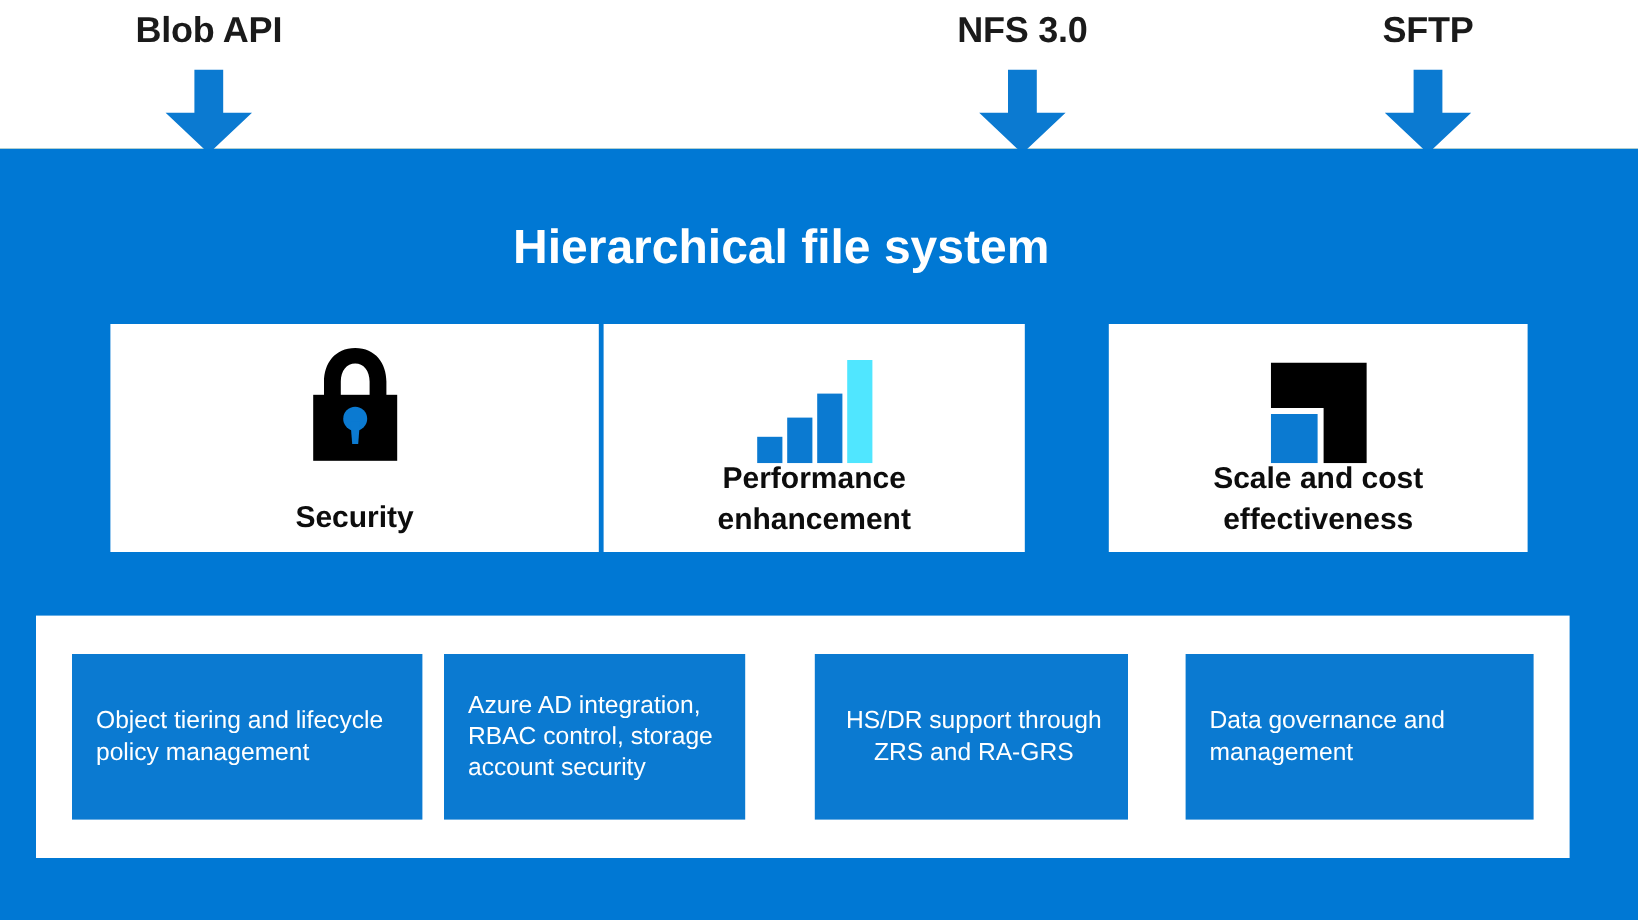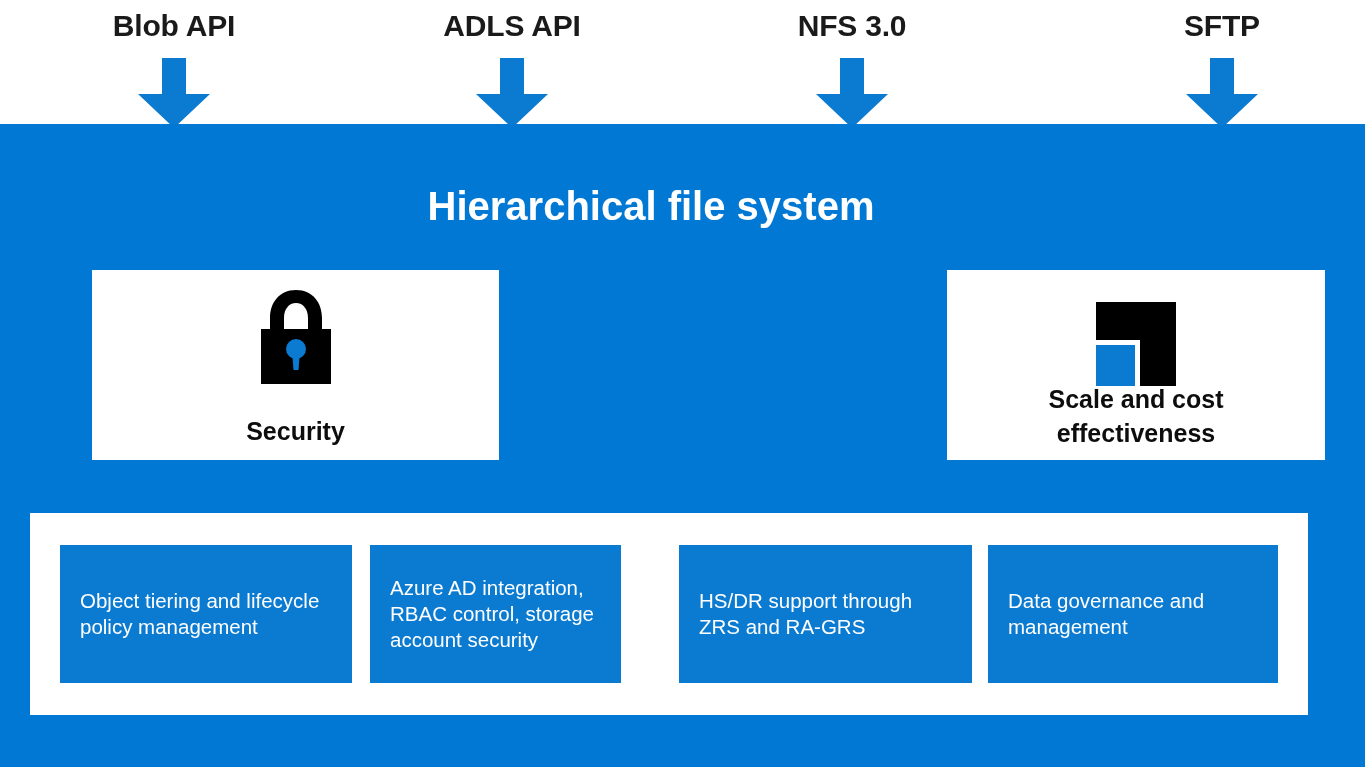--- a/index.html
+++ b/index.html
@@ -88,21 +88,21 @@
   }
   .feature-card {
     position: absolute;
     top: 0;
     height: 190px;
     background: #ffffff;
     box-sizing: border-box;
   }
   .feature-card.card-0 { left: 0px;   width: 407px; }
   .feature-card.card-1 { left: 411px; width: 351px; }
-  .feature-card.card-2 { left: 832px; width: 378px; margin-left: 23px; }
+  .feature-card.card-2 { left: 832px; width: 349px; }
 
   .card-icon {
     position: absolute;
     left: 0;
     top: 12px;
     width: 100%;
     height: 104px;
     display: flex;
     align-items: flex-end;
     justify-content: center;
@@ -132,21 +132,21 @@
   }
   .bottom-box {
     position: absolute;
     top: 32px;
     height: 138px;
     background: #0b7ad1;
     box-sizing: border-box;
   }
   .bottom-box.box-0 { left: 30px;  width: 292px; }
   .bottom-box.box-1 { left: 340px; width: 251px; }
-  .bottom-box.box-2 { left: 649px; width: 293px; }
+  .bottom-box.box-2 { left: 649px; width: 261px; text-align: center; }
   .bottom-box.box-3 { left: 958px; width: 290px; text-decoration: underline; }
 
   .bottom-box-text {
     position: absolute;
     left: 20px;
     right: 16px;
     top: 50%;
     transform: translateY(-50%);
     color: #ffffff;
     font-size: 20.5px;
@@ -161,35 +161,29 @@
 
   <div class="api-header">
 
     <div class="api-entry" style="left:64px;">
       <div class="api-label">Blob API</div>
       <svg class="api-arrow" viewBox="0 0 80 70">
         <path d="M28 0 H52 V36 H76 L40 70 L4 36 H28 Z" fill="#0b7ad1"></path>
       </svg>
     </div>
 
-    <div class="api-entry" style="left:402px;">
-      <div class="api-label">ADLS API</div>
-      <svg class="api-arrow" viewBox="0 0 80 70">
-        <path d="M28 0 H52 V36 H76 L40 70 L4 36 H28 Z" fill="#0b7ad1"></path>
-      </svg>
-    </div>
 
     <div class="api-entry" style="left:742px;text-decoration:underline;">
       <div class="api-label">NFS 3.0</div>
       <svg class="api-arrow" viewBox="0 0 80 70">
         <path d="M28 0 H52 V36 H76 L40 70 L4 36 H28 Z" fill="#0b7ad1"></path>
       </svg>
     </div>
 
-    <div class="api-entry" style="left:1112px;">
+    <div class="api-entry" style="left:1080px;">
       <div class="api-label">SFTP</div>
       <svg class="api-arrow" viewBox="0 0 80 70">
         <path d="M28 0 H52 V36 H76 L40 70 L4 36 H28 Z" fill="#0b7ad1"></path>
       </svg>
     </div>
 
   </div>
 
   <div class="blue-panel">
 
@@ -202,20 +196,32 @@
           <svg width="84" height="98" viewBox="0 0 84 98">
             <path d="M42 2 C25 2 16 15 16 30 V44 H30 V30 C30 21 35 15 42 15 C49 15 54 21 54 30 V44 H68 V30 C68 15 59 2 42 2 Z" fill="#000000"></path>
             <rect x="7" y="41" width="70" height="55" fill="#000000"></rect>
             <circle cx="42" cy="61" r="10" fill="#0b7ad1"></circle>
             <path d="M38 63 H46 L44.5 82 H39.5 Z" fill="#0b7ad1"></path>
           </svg>
         </div>
         <div class="card-label">Security</div>
       </div>
 
+      <div class="feature-card card-1">
+        <div class="card-icon">
+          <svg width="100" height="92" viewBox="0 0 100 92">
+            <rect x="2" y="70" width="21" height="22" fill="#0b7ad1"></rect>
+            <rect x="27" y="54" width="21" height="38" fill="#0b7ad1"></rect>
+            <rect x="52" y="34" width="21" height="58" fill="#0b7ad1"></rect>
+            <rect x="77" y="6" width="21" height="86" fill="#50e6ff"></rect>
+          </svg>
+        </div>
+        <div class="card-label">Performance
+enhancement</div>
+      </div>
 
       <div class="feature-card card-2">
         <div class="card-icon">
           <svg width="80" height="84" viewBox="0 0 80 84">
             <path d="M0 0 H80 V84 H44 V38 H0 Z" fill="#000000"></path>
             <rect x="0" y="43" width="39" height="41" fill="#0b7ad1"></rect>
           </svg>
         </div>
         <div class="card-label">Scale and cost
 effectiveness</div>

